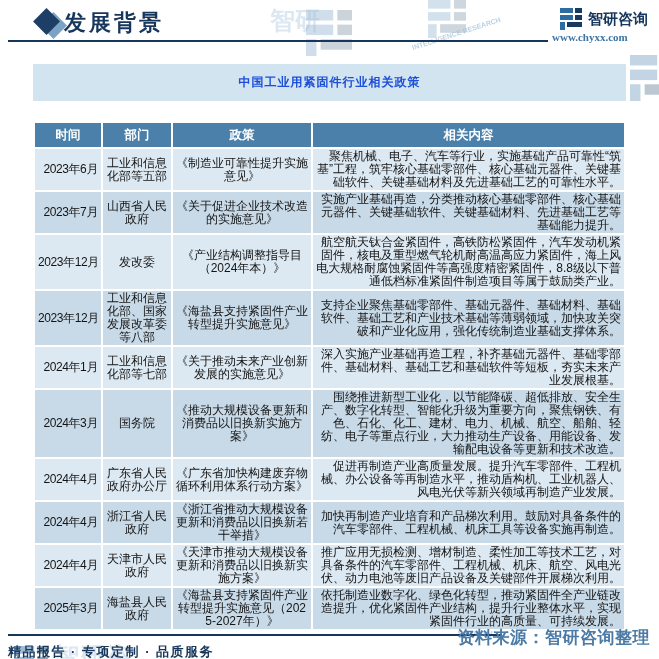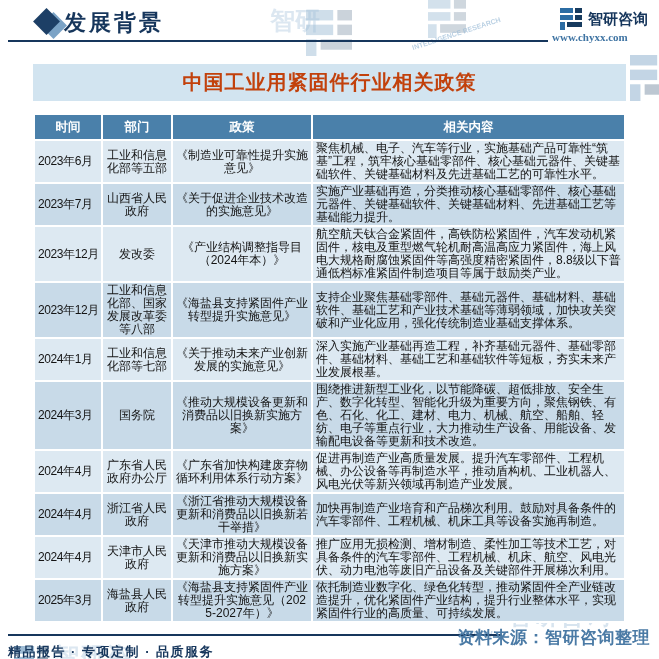--- a/index.html
+++ b/index.html
@@ -32,41 +32,41 @@
   .site-row{
     position:absolute;left:552px;top:31px;width:104px;
     font-family:Liberation Serif, serif;
     font-size:11px;font-weight:bold;color:#3f74a3;white-space:nowrap;
   }
   .header-rule{position:absolute;left:8px;top:40px;width:540px;height:2px;background:#16365c;}
   
   .table-area{position:absolute;top:64px;left:33px;width:593px;}
   .table-title{
     height:37px;line-height:37px;background:#d2e4f0;text-align:center;
-    font-size:20px;font-weight:bold;color:#c2410c;margin-bottom:12px;letter-spacing:1px;
+    font-size:12px;font-weight:bold;color:#1d4ed8;margin-bottom:20px;letter-spacing:1px;
   }
   table.policy{
     width:593px;table-layout:fixed;border-collapse:collapse;
   }
   table.policy th, table.policy td{
     border:2px solid #ffffff;vertical-align:middle;
     font-size:12px;line-height:13px;color:#141414;padding:1px 3px;
     word-break:break-all;
   }
   table.policy th{
     background:#4a80aa;color:#ffffff;font-weight:bold;font-size:12.5px;
     height:20px;padding:2px 0;text-align:center;
   }
   col.c-time{width:68px;} col.c-dept{width:70px;} col.c-policy{width:140px;}
   tbody tr:nth-child(odd) td{background:#dde9f2;}
   tbody tr:nth-child(even) td{background:#c8dae8;}
-  td.t-time{text-align:left;white-space:nowrap;font-size:11px;letter-spacing:-0.4px;}
+  td.t-time{text-align:right;white-space:nowrap;font-size:11px;letter-spacing:-0.4px;}
   td.t-dept{text-align:center;}
   td.t-policy{text-align:center;}
-  td.t-content{text-align:left;}
+  td.t-content{text-align:right;}
   
   .footer-rule{position:absolute;left:8px;top:634px;width:494px;height:2px;background:#16365c;}
   .source-note{
     position:absolute;right:9px;top:626px;font-size:17px;color:#4a7aa5;
     font-weight:bold;letter-spacing:0.5px;
   }
   .tagline{
     position:absolute;left:8px;top:643px;font-size:13px;font-weight:bold;
     color:#16365c;letter-spacing:1.5px;
   }

